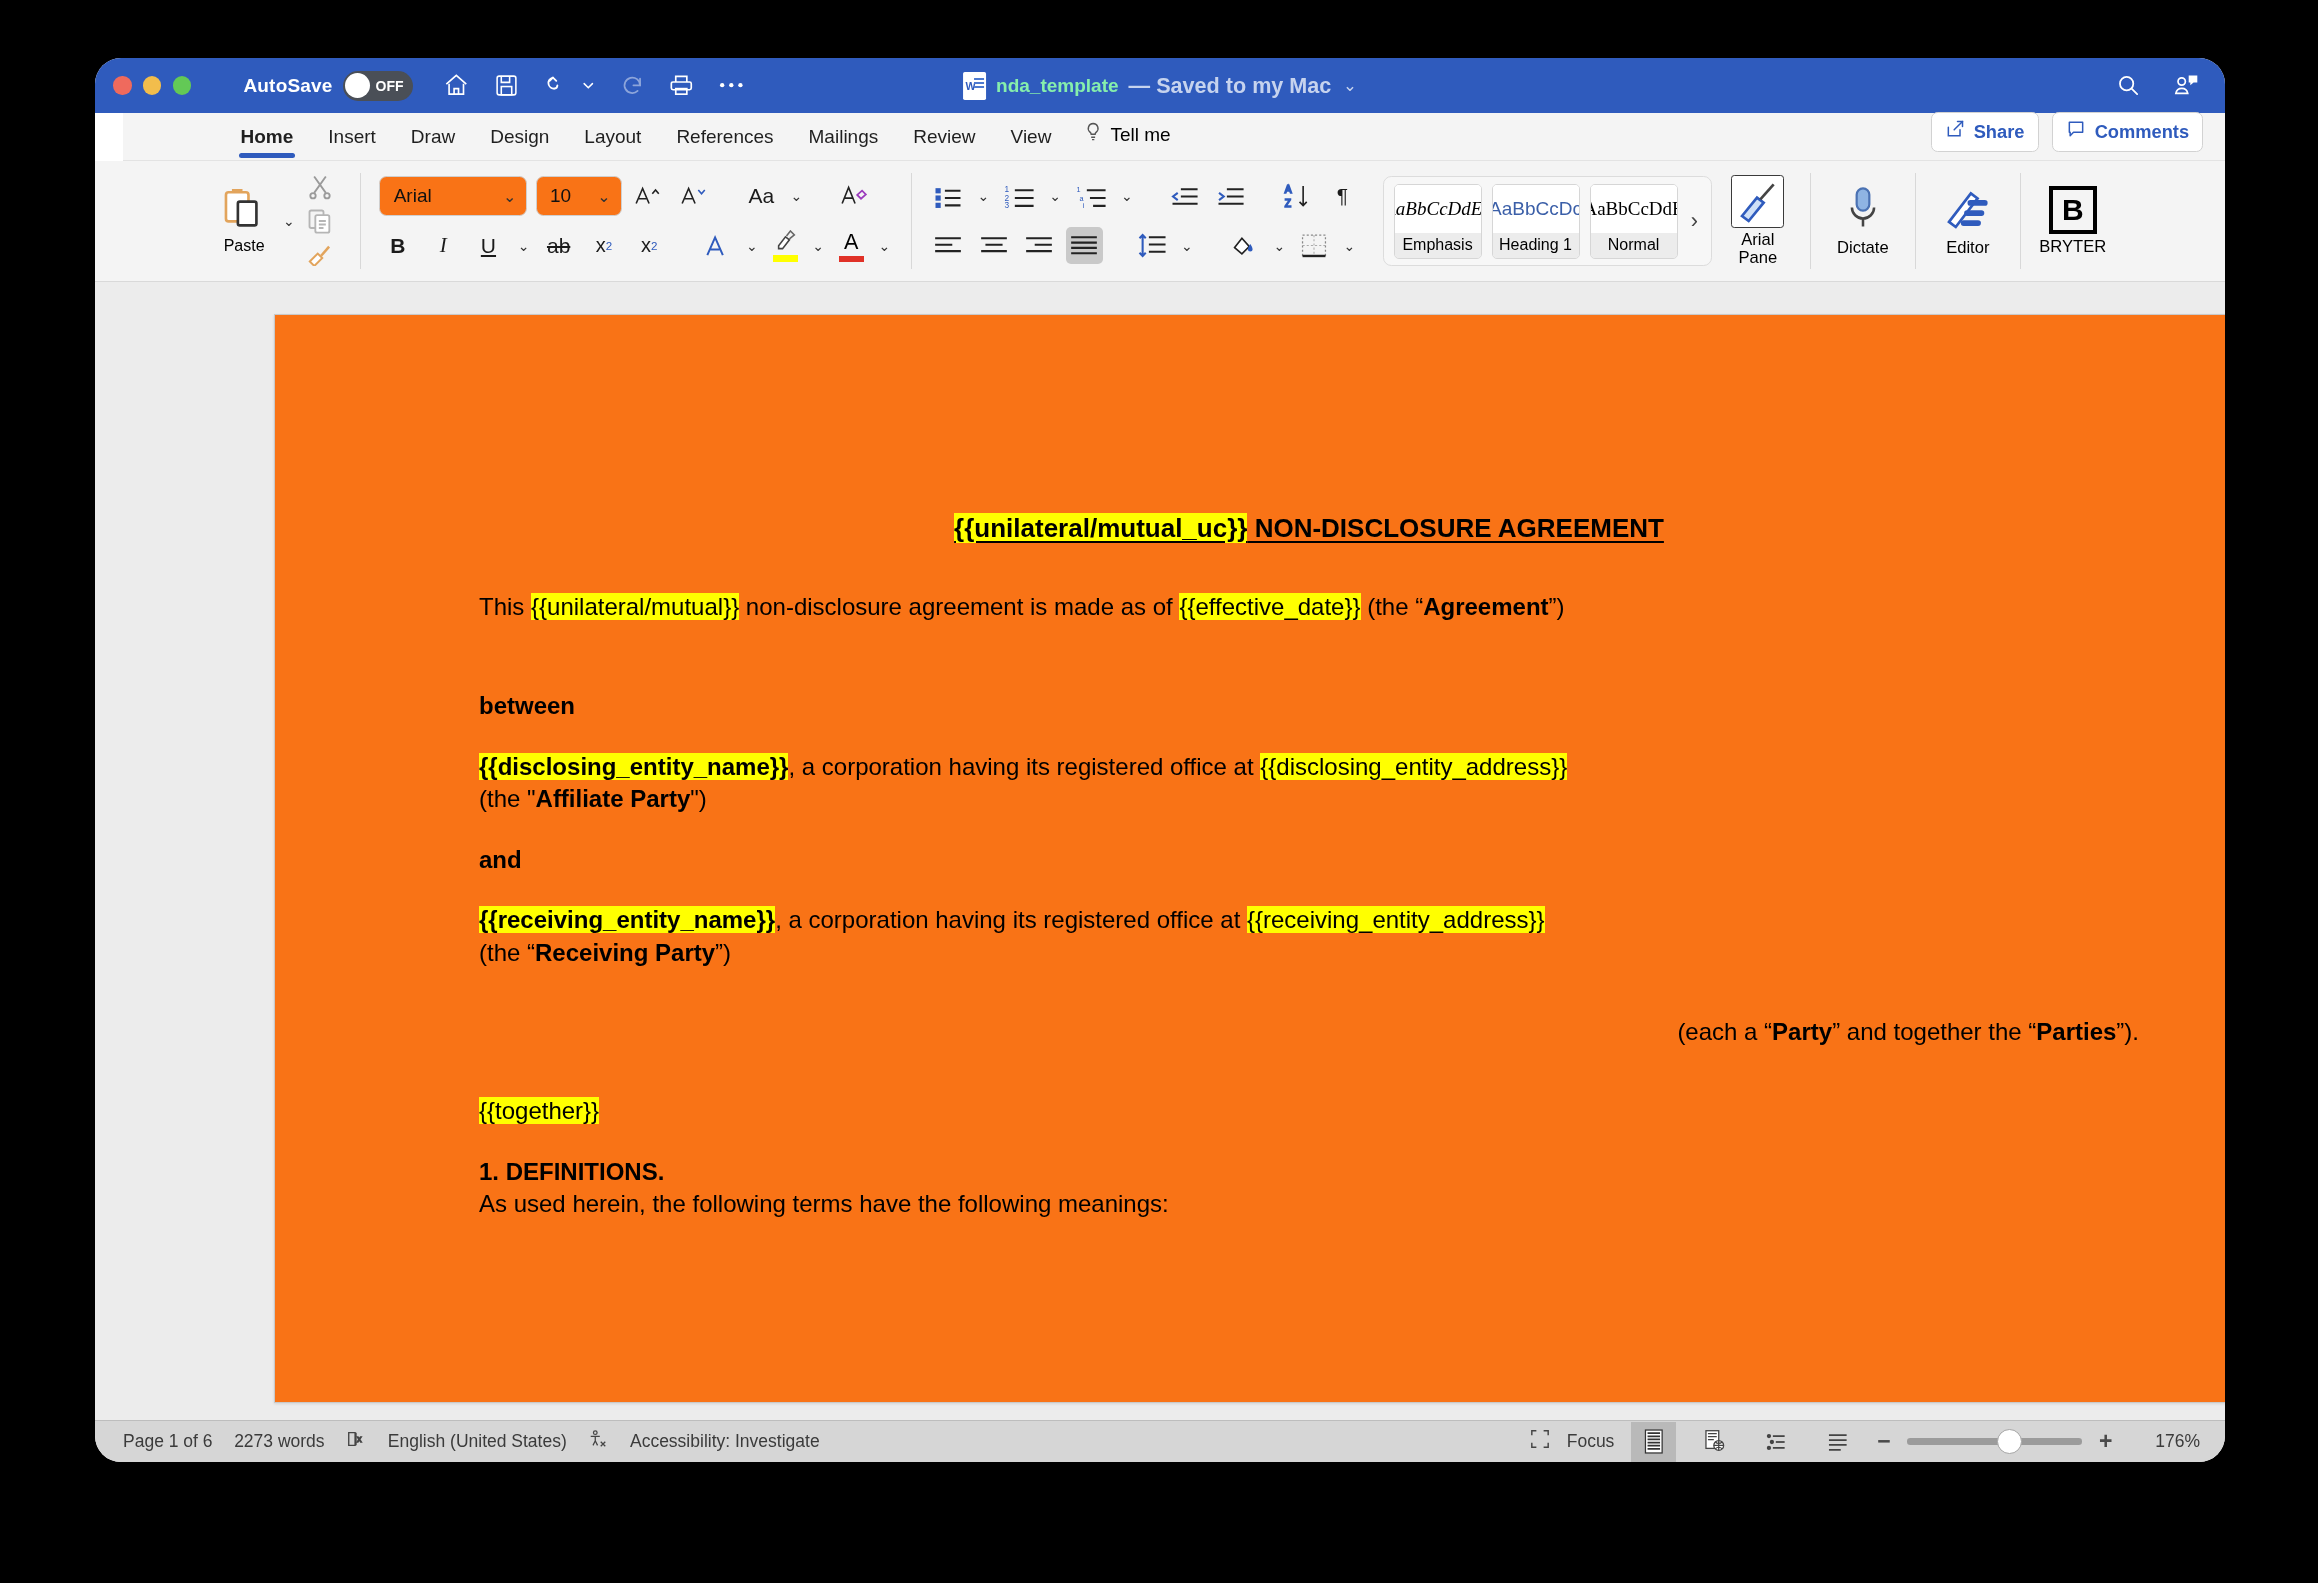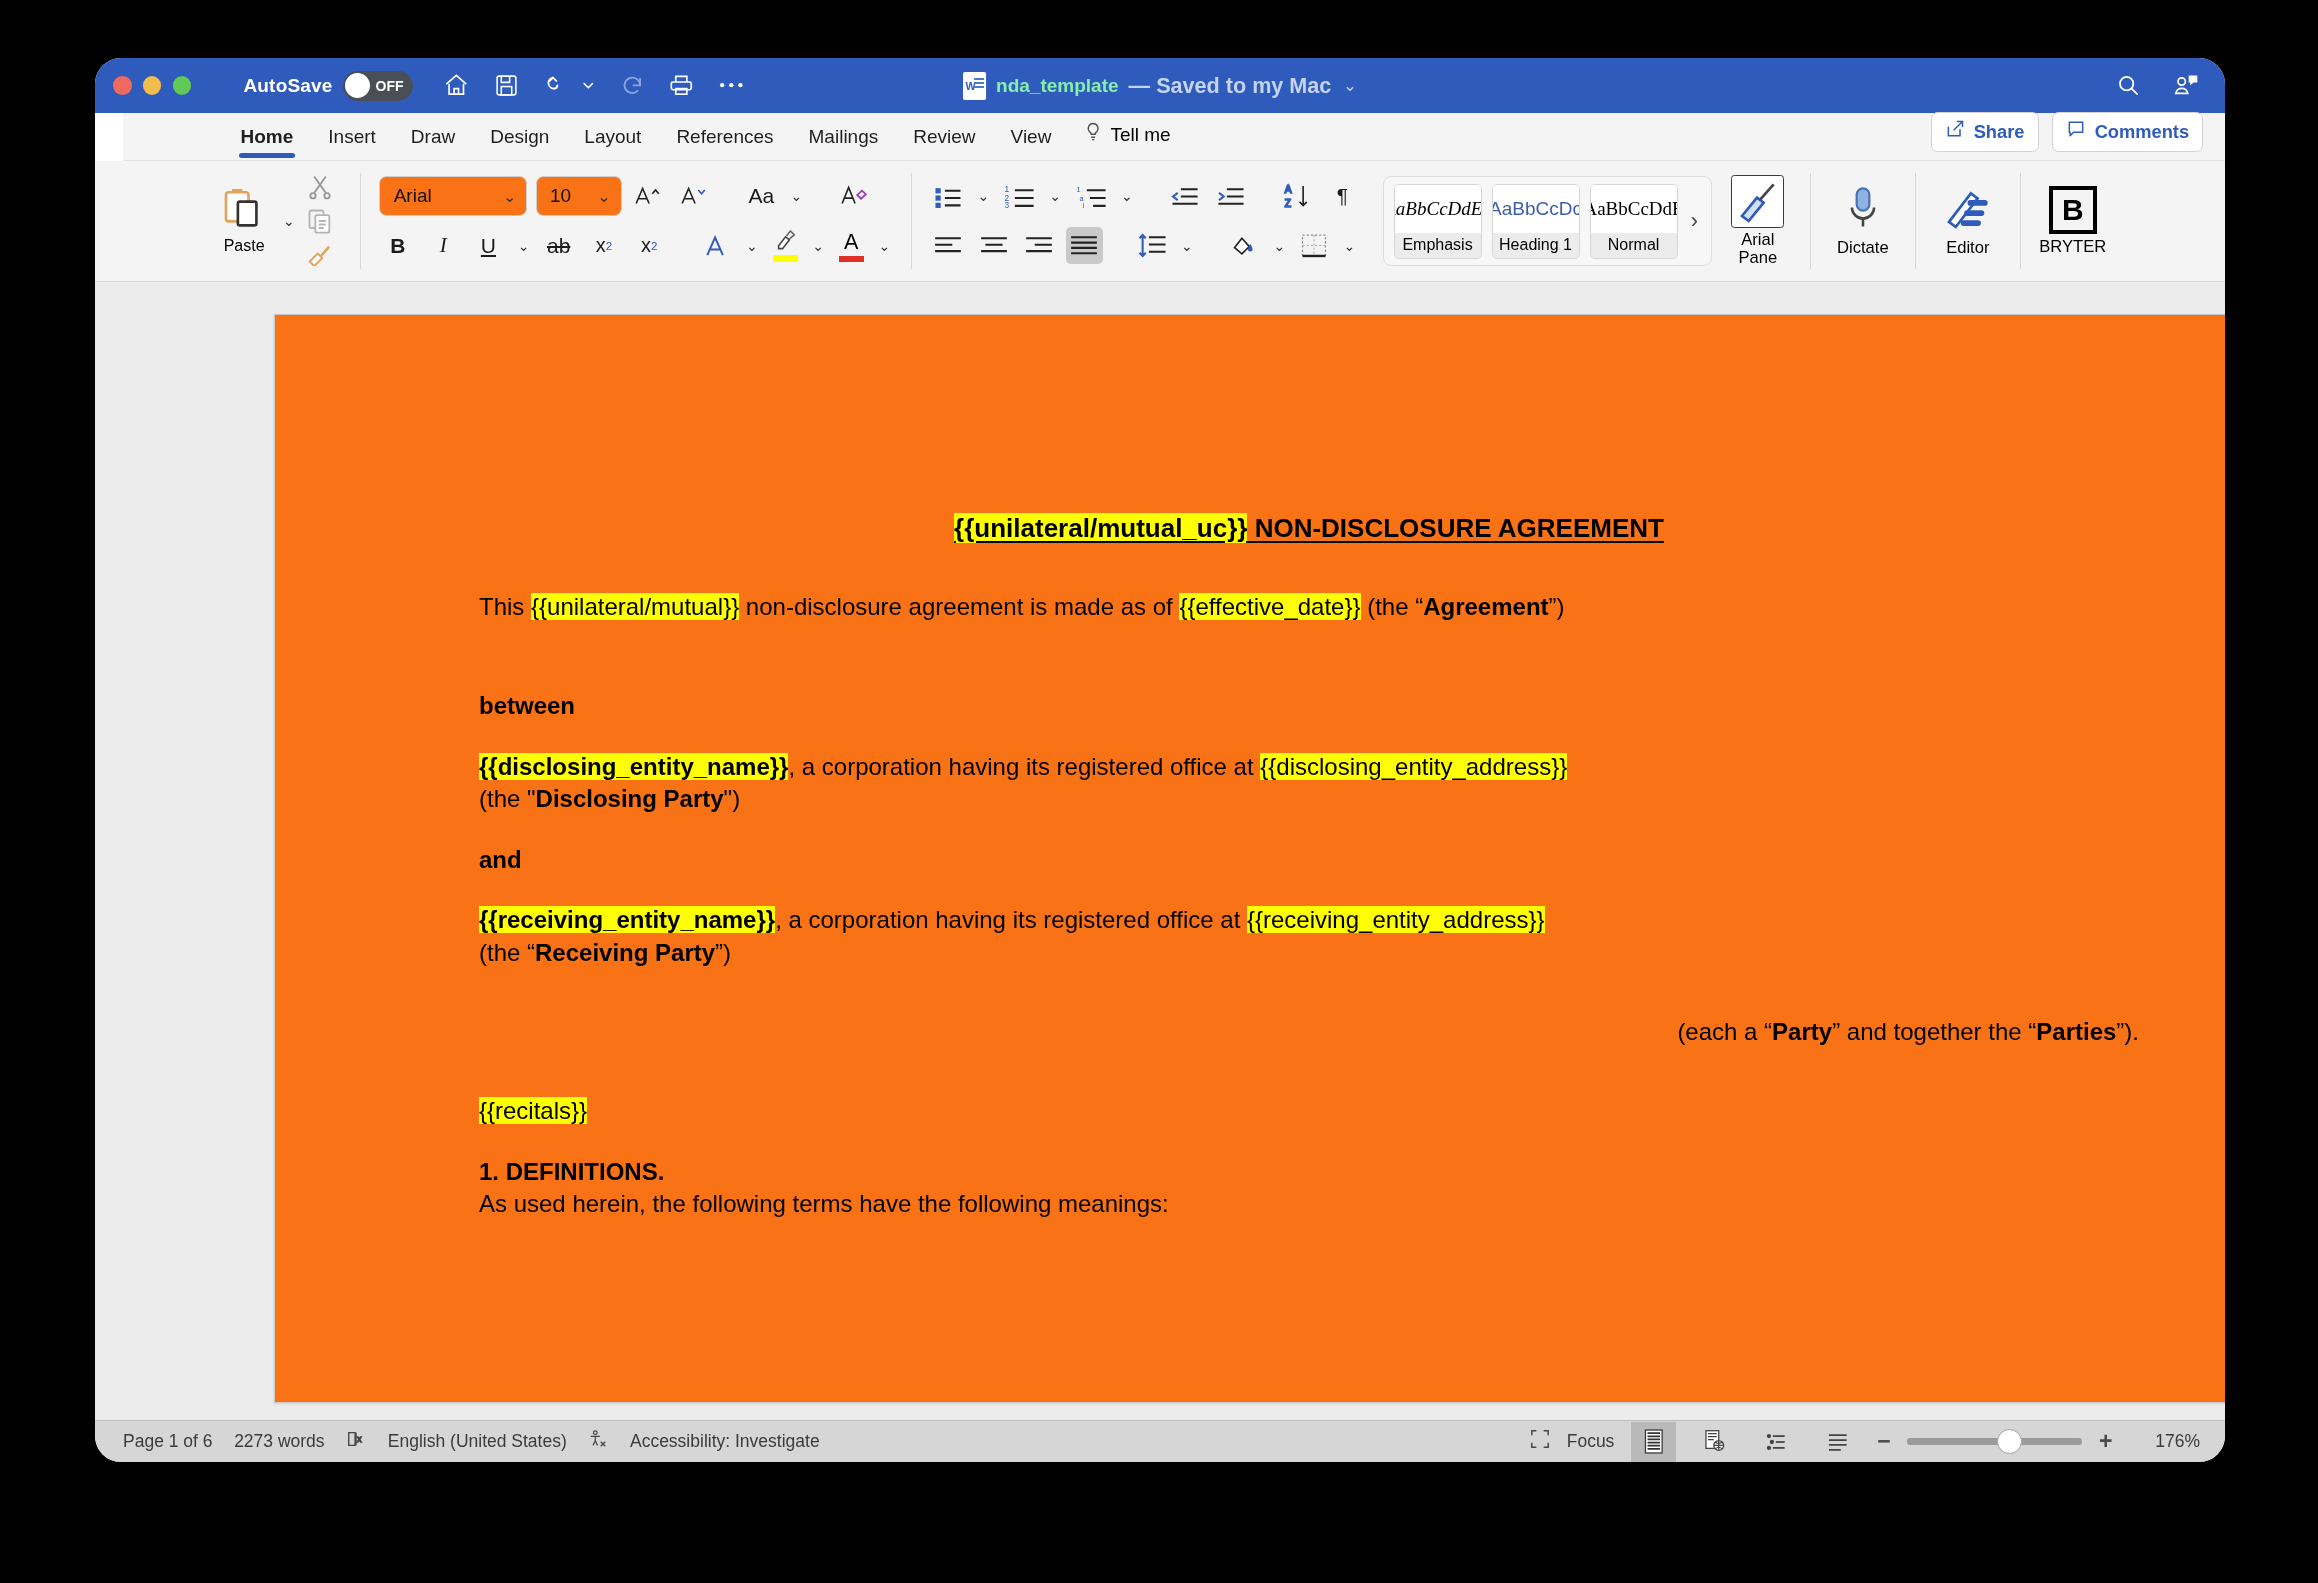--- a/index.html
+++ b/index.html
@@ -629,33 +629,33 @@
         <div class="doc-title-line">
           <span class="hl">{{unilateral/mutual_uc}}</span><span> NON-DISCLOSURE AGREEMENT</span>
         </div>
 
         <p class="p"><span>This </span><span class="hl">{{unilateral/mutual}}</span><span> non-disclosure agreement is made as of </span><span class="hl">{{effective_date}}</span><span> (the “</span><b>Agreement</b><span>”)</span></p>
 
         <div class="gap-lg"></div>
 
         <p class="p nojust"><b>between</b></p>
 
-        <p class="p"><span class="hl"><b>{{disclosing_entity_name}}</b></span><span>, a corporation having its registered office at </span><span class="hl">{{disclosing_entity_address}}</span><br><span>(the "</span><b>Disclosing Party</b><span>")</span></p>
+        <p class="p"><span class="hl"><b>{{disclosing_entity_name}}</b></span><span>, a corporation having its registered office at </span><span class="hl">{{disclosing_entity_address}}</span><br><span>(the "</span><b>Affiliate Party</b><span>")</span></p>
 
         <p class="p nojust"><b>and</b></p>
 
         <p class="p"><span class="hl"><b>{{receiving_entity_name}}</b></span><span>, a corporation having its registered office at </span><span class="hl">{{receiving_entity_address}}</span><br><span>(the “</span><b>Receiving Party</b><span>”)</span></p>
 
         <div class="gap-sm"></div>
 
         <p class="p right"><span>(each a “</span><b>Party</b><span>” and together the “</span><b>Parties</b><span>”).</span></p>
 
         <div class="gap-sm"></div>
 
-        <p class="p nojust"><span class="hl">{{recitals}}</span></p>
+        <p class="p nojust"><span class="hl">{{together}}</span></p>
 
         <p class="p nojust tight"><b>1. DEFINITIONS.</b></p>
         <p class="p nojust">As used herein, the following terms have the following meanings:</p>
 
         <div class="gap-sm"></div>
 
       </div>
     </div>
   </div>
 

